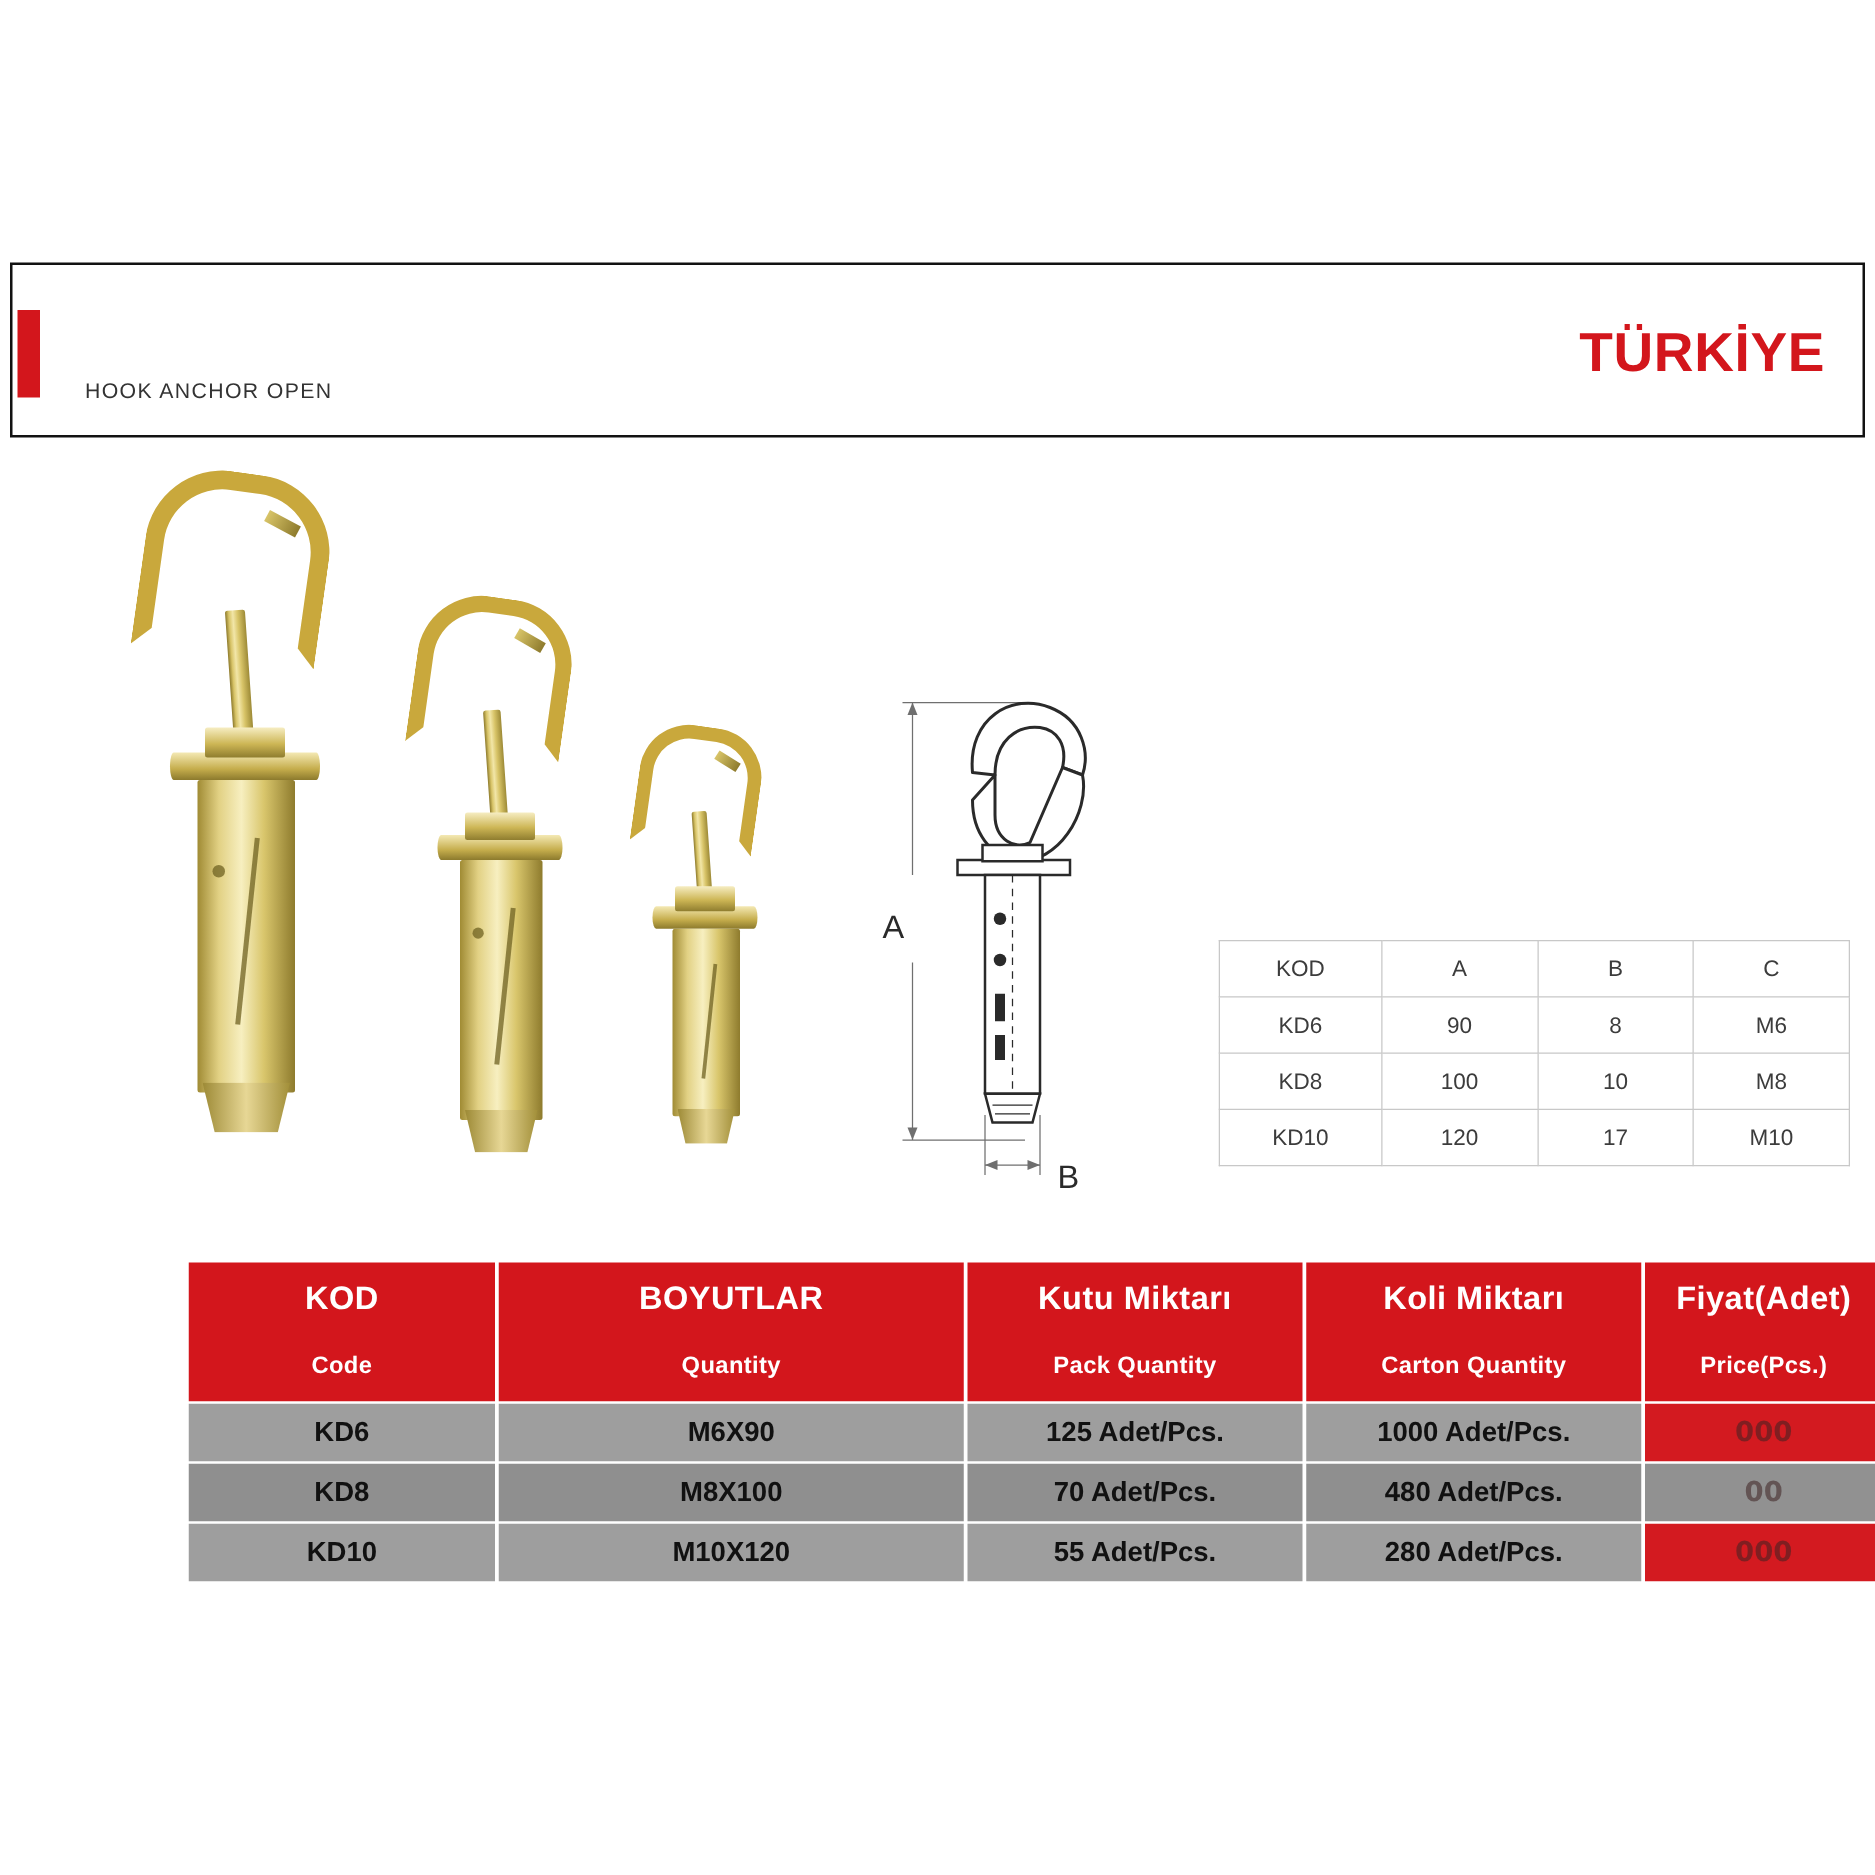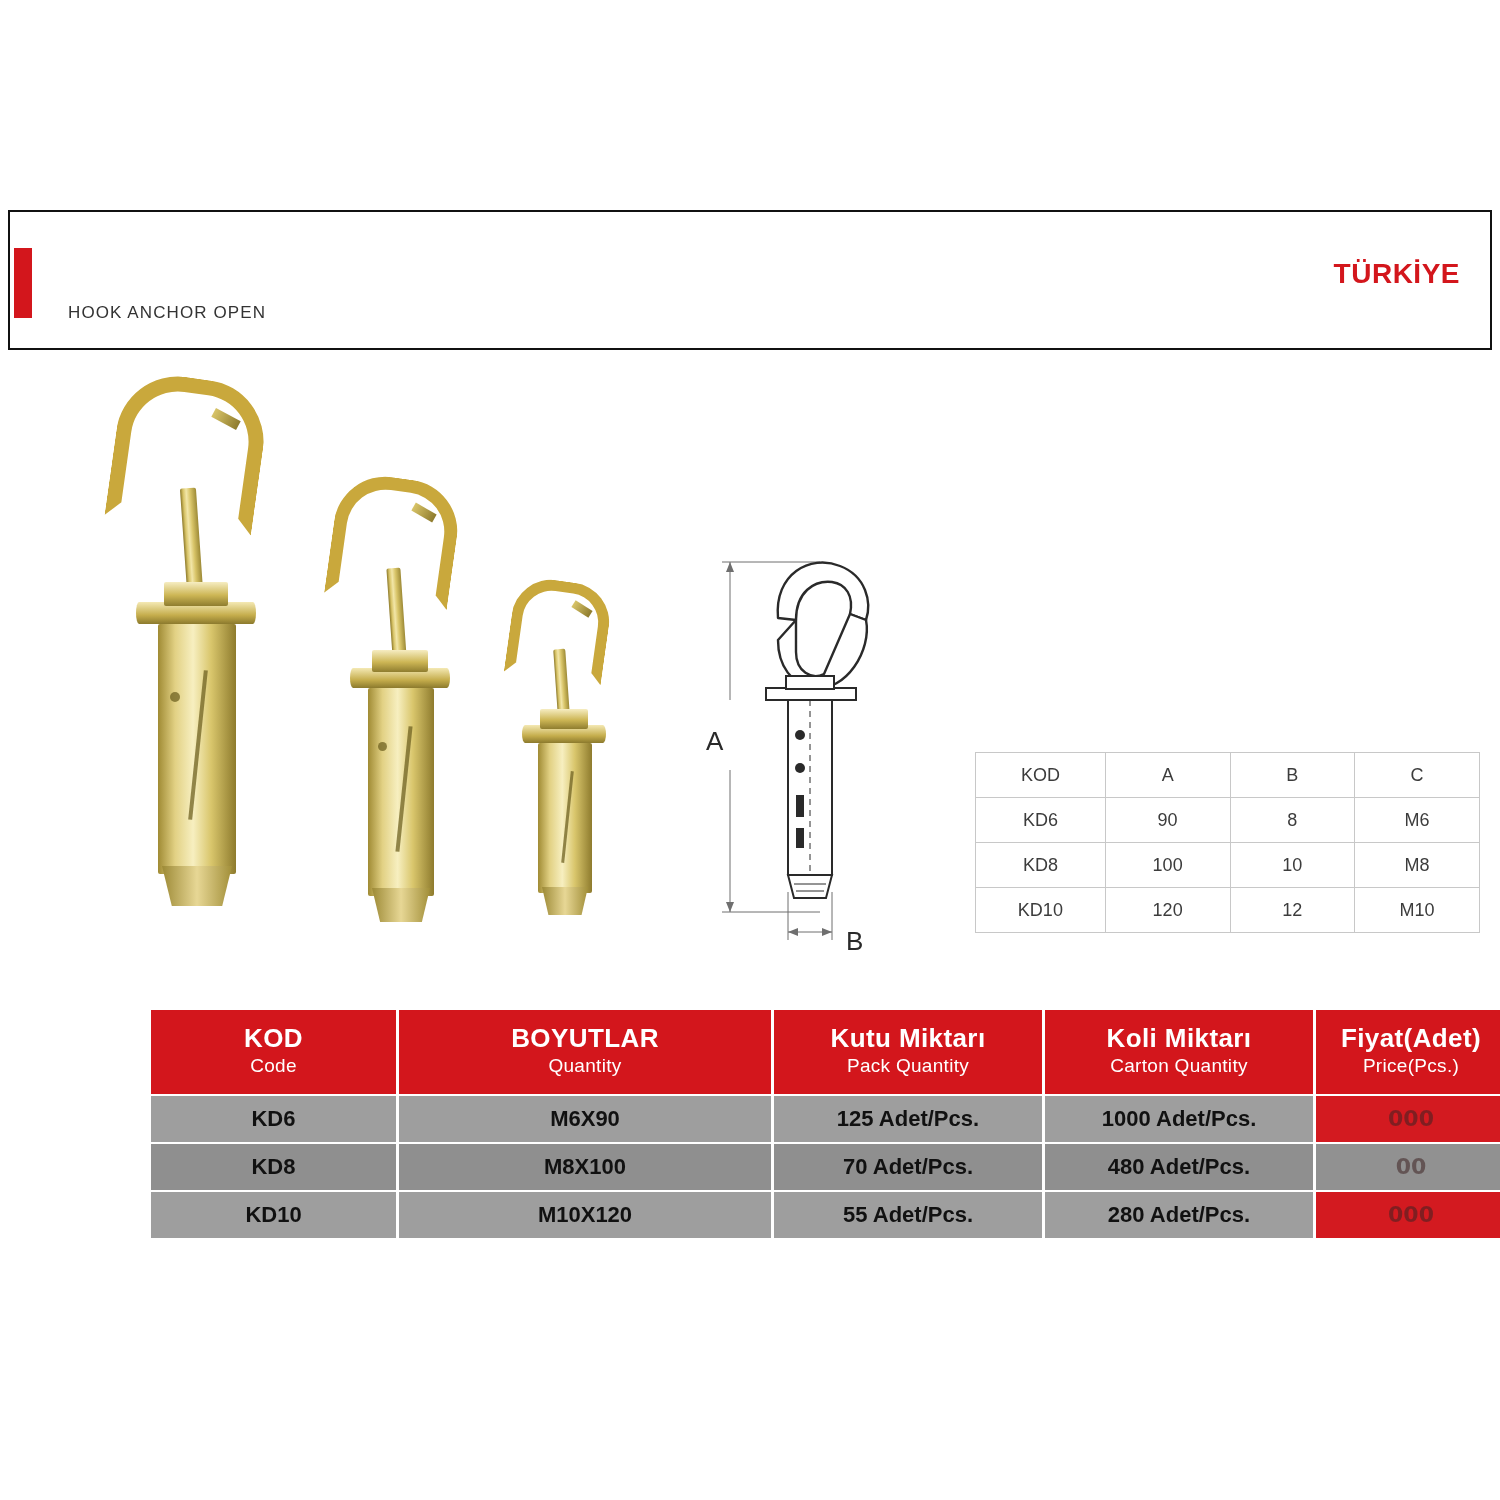--- a/index.html
+++ b/index.html
@@ -62,21 +62,21 @@
     font-size: 17px;
     font-weight: normal;
     letter-spacing: 1.1px;
     color: #333;
     white-space: nowrap;
   }
   .flag-word {
     position: absolute;
     right: 40px;
     top: 258px;
-    font-size: 28px;
+    font-size: 44px;
     font-weight: bold;
     color: #d3161c;
     letter-spacing: 0.5px;
     white-space: nowrap;
   }
 
   
   .photos {
     position: absolute;
     left: 100px;
@@ -177,23 +177,24 @@
   .main-table th .th-tr {
     display: block;
     font-size: 26px;
     font-weight: bold;
     letter-spacing: .4px;
     line-height: 1.15;
   }
   .main-table th .th-en {
     display: block;
     font-size: 19px;
-    font-weight: normal;
+    font-weight: bold;
     letter-spacing: .3px;
     line-height: 1.25;
+    margin-top: 27px;
   }
   .main-table td {
     background: #9e9e9e;
     color: #111;
     text-align: center;
     height: 44px;
     font-size: 22px;
     font-weight: bold;
     border: 0;
   }
@@ -346,21 +347,21 @@
       </tr>
       <tr>
         <td>KD8</td>
         <td>100</td>
         <td>10</td>
         <td>M8</td>
       </tr>
       <tr>
         <td>KD10</td>
         <td>120</td>
-        <td>12</td>
+        <td>17</td>
         <td>M10</td>
       </tr>
     </tbody>
   </table>
 
   <table class="main-table">
     <colgroup>
       <col class="c-kod">
         <col class="c-dim">
         <col class="c-pack">

